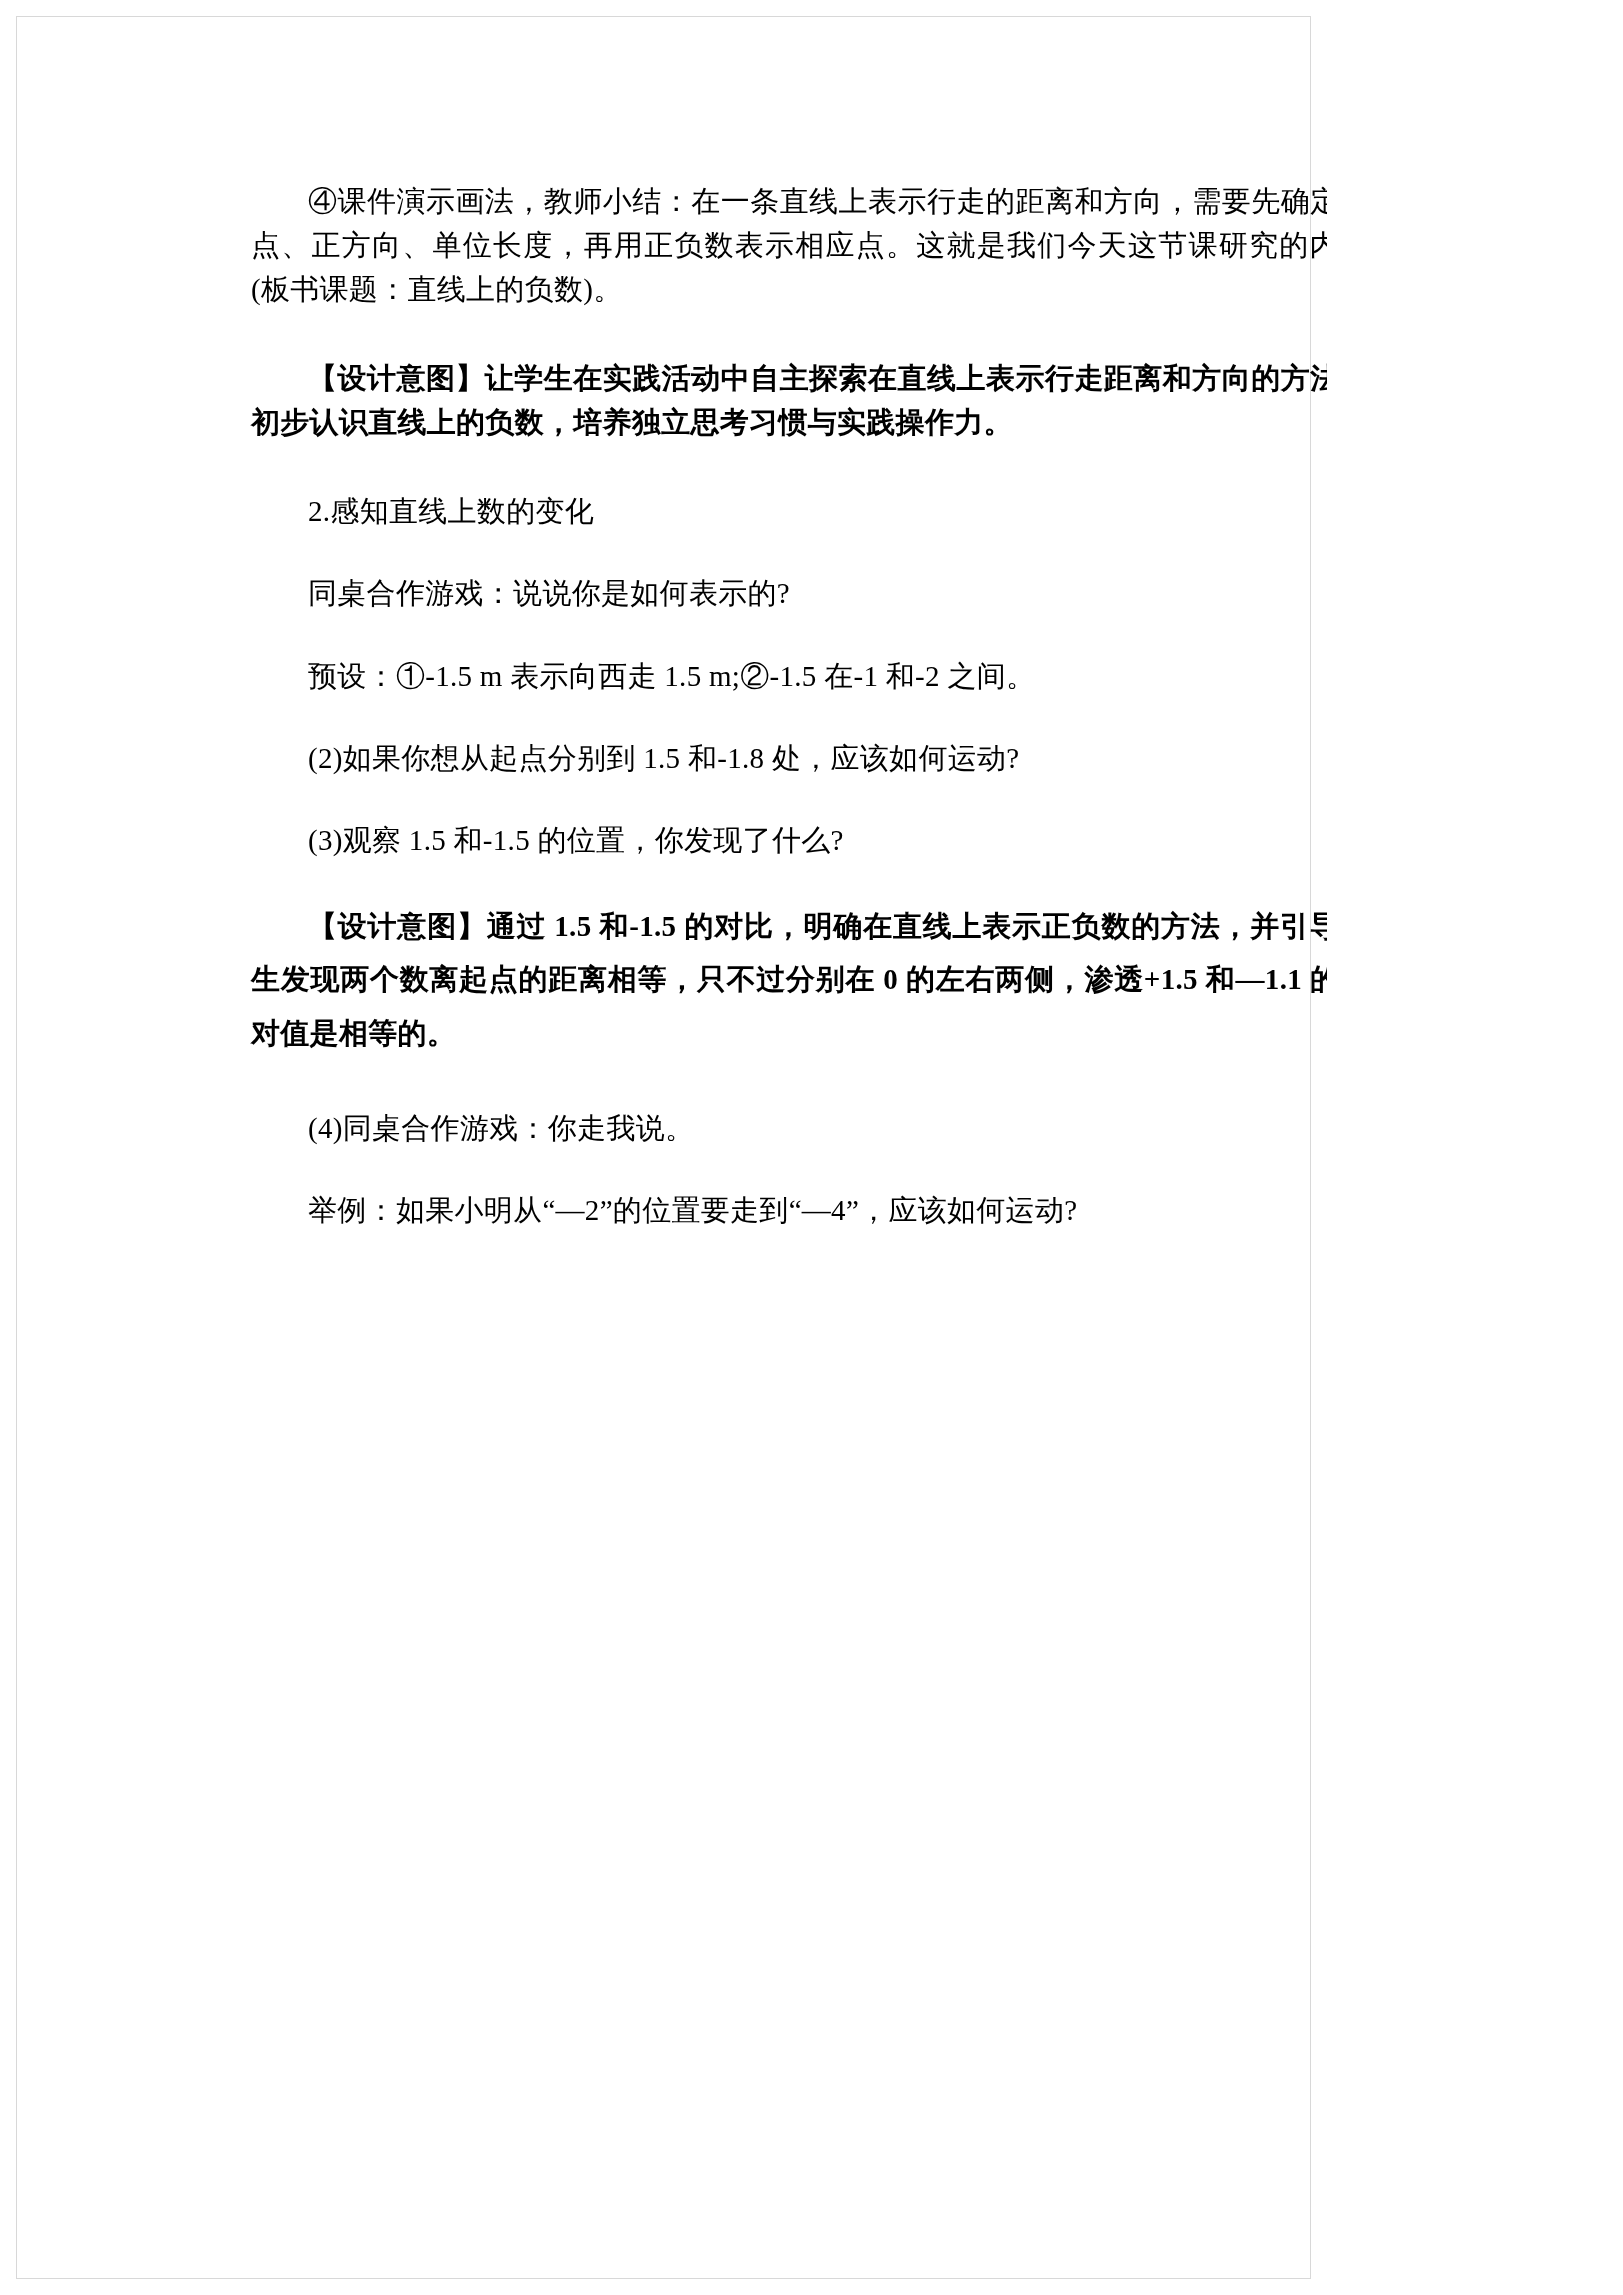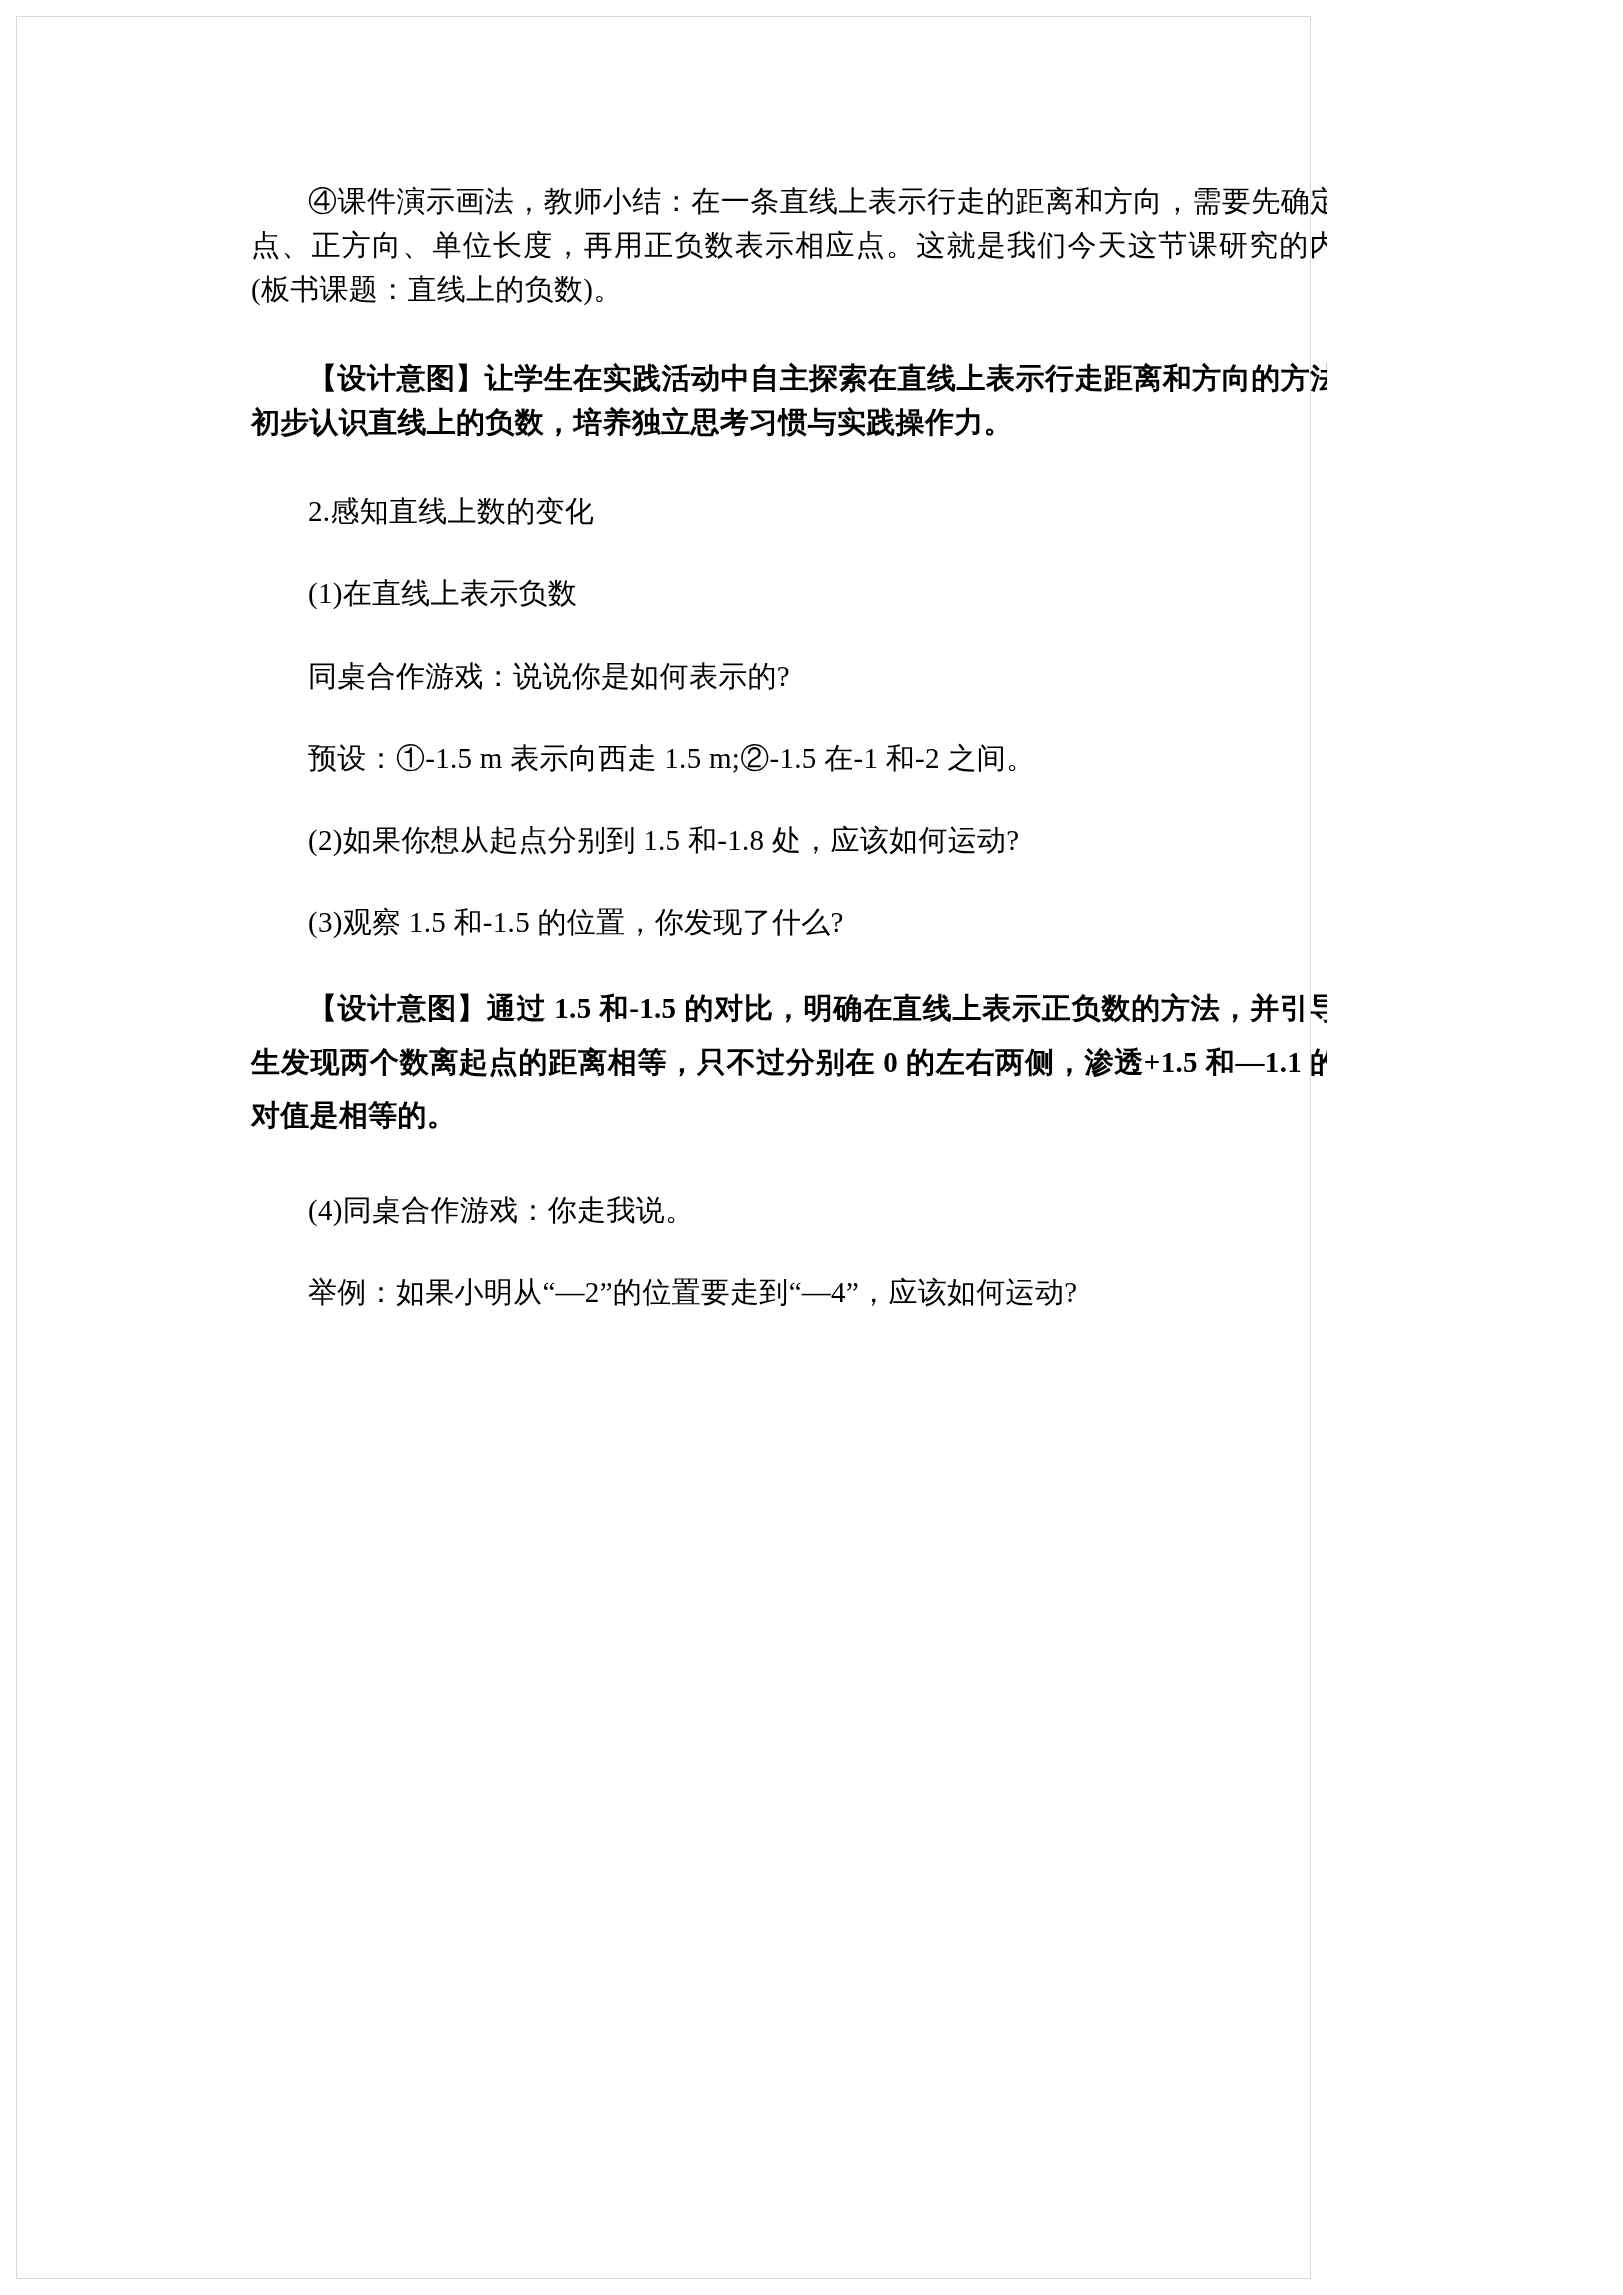--- a/index.html
+++ b/index.html
@@ -62,21 +62,20 @@
 <div class="page">
   <div class="border-frame"></div>
   <div class="content">
 
     <p class="para indent gap-lg">④课件演示画法，教师小结：在一条直线上表示行走的距离和方向，需要先确定起点、正方向、单位长度，再用正负数表示相应点。这就是我们今天这节课研究的内容(板书课题：直线上的负数)。</p>
 
     <p class="para indent bold gap-lg">【设计意图】让学生在实践活动中自主探索在直线上表示行走距离和方向的方法，初步认识直线上的负数，培养独立思考习惯与实践操作力。</p>
 
     <p class="para indent gap-md">2.感知直线上数的变化</p>
 
-    <p class="para indent gap-md">(1)在直线上表示负数</p>
 
 
     <p class="para indent gap-md">同桌合作游戏：说说你是如何表示的?</p>
 
     <p class="para indent gap-md">预设：①-1.5 m 表示向西走 1.5 m;②-1.5 在-1 和-2 之间。</p>
 
     <p class="para indent gap-md">(2)如果你想从起点分别到 1.5 和-1.8 处，应该如何运动?</p>
 
     <p class="para indent gap-md">(3)观察 1.5 和-1.5 的位置，你发现了什么?</p>
 

